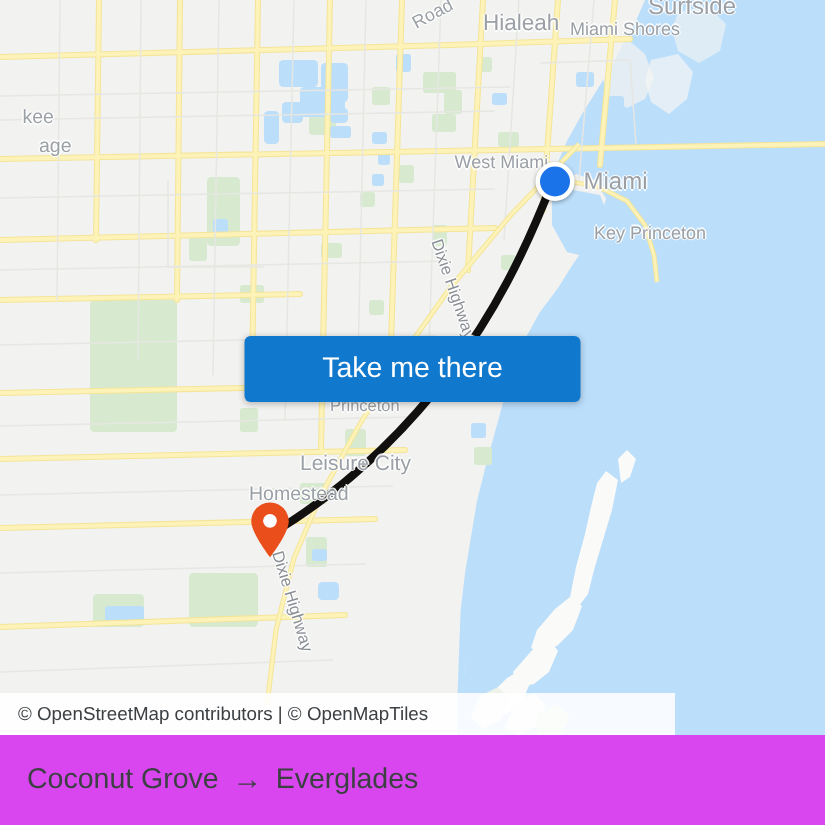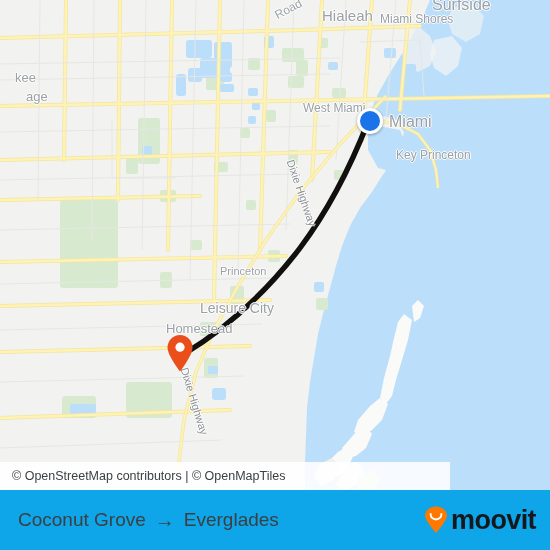--- a/index.html
+++ b/index.html
@@ -116,21 +116,21 @@
     white-space: nowrap;
   }
 
   
   .footer {
     position: absolute;
     left: 0;
     top: 490px;
     width: 550px;
     height: 60px;
-    background: #0ea5e9;
+    background: #d946ef;
     display: flex;
     align-items: center;
     justify-content: space-between;
     box-sizing: border-box;
     padding: 0 14px 0 18px;
   }
   .route-title {
     display: flex;
     align-items: center;
     font-family: "Liberation Sans", sans-serif;
@@ -354,35 +354,28 @@
     <div class="origin-marker" style="left:357px; top:108px;"></div>
 
     <div class="dest-marker" style="left:166px; top:334px;">
       <svg viewBox="0 0 28 38" width="28" height="38">
         <path d="M14,37.5 C14,37.5 26.5,21.5 26.5,13.5 C26.5,6.6 20.9,1 14,1
                  C7.1,1 1.5,6.6 1.5,13.5 C1.5,21.5 14,37.5 14,37.5 Z" fill="#ea4e1b"></path>
         <circle cx="14" cy="13.2" r="4.6" fill="#ffffff"></circle>
       </svg>
     </div>
 
+    <button class="cta-button">Take me there</button>
 
     <div class="attribution-bar">
       <span class="attribution-text">© OpenStreetMap contributors | © OpenMapTiles</span>
     </div>
   </div>
 
   <div class="footer">
     <div class="route-title">
       <span>Coconut Grove</span>
       <span class="arrow">→</span>
       <span>Everglades</span>
     </div>
-    <div class="brand">
-      <svg width="26" height="28" viewBox="0 0 26 28">
-        <path d="M13,27 C13,27 24,14.5 24,9.8 C24,4.4 19.1,0.5 13,0.5
-                 C6.9,0.5 2,4.4 2,9.8 C2,14.5 13,27 13,27 Z" fill="#ff7900"></path>
-        <path d="M7.6,8 C7.6,11.2 9.9,13.4 13,13.4 C16.1,13.4 18.4,11.2 18.4,8" fill="none" stroke="#ffffff" stroke-width="2" stroke-linecap="round"></path>
-      </svg>
-      <span class="brand-name">moovit</span>
-    </div>
   </div>
 
 </div>
 
 </body></html>

